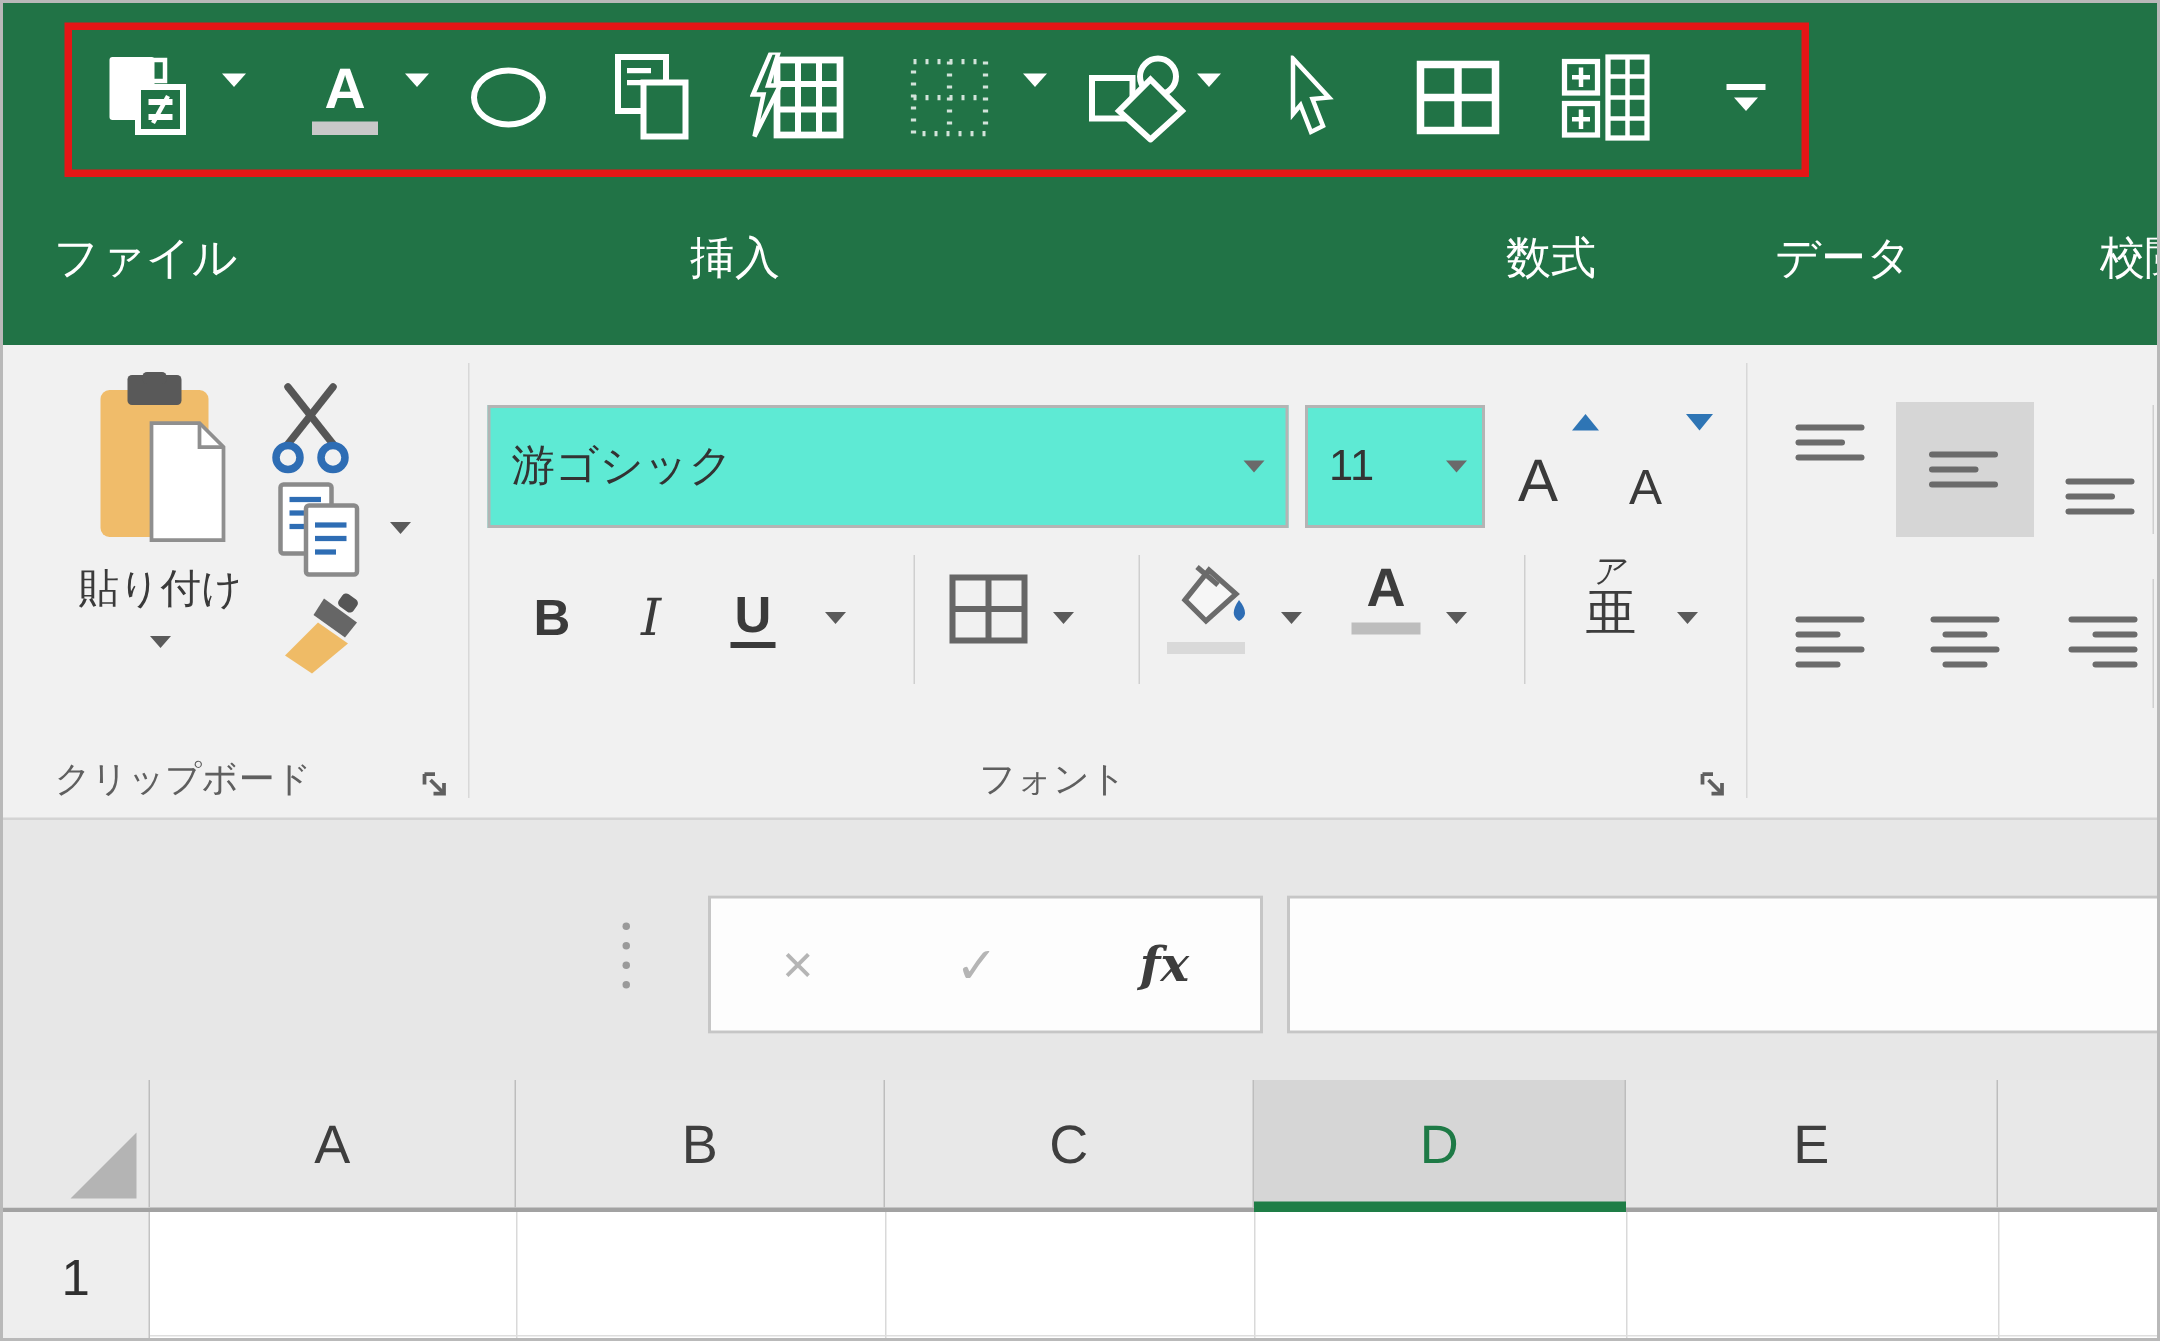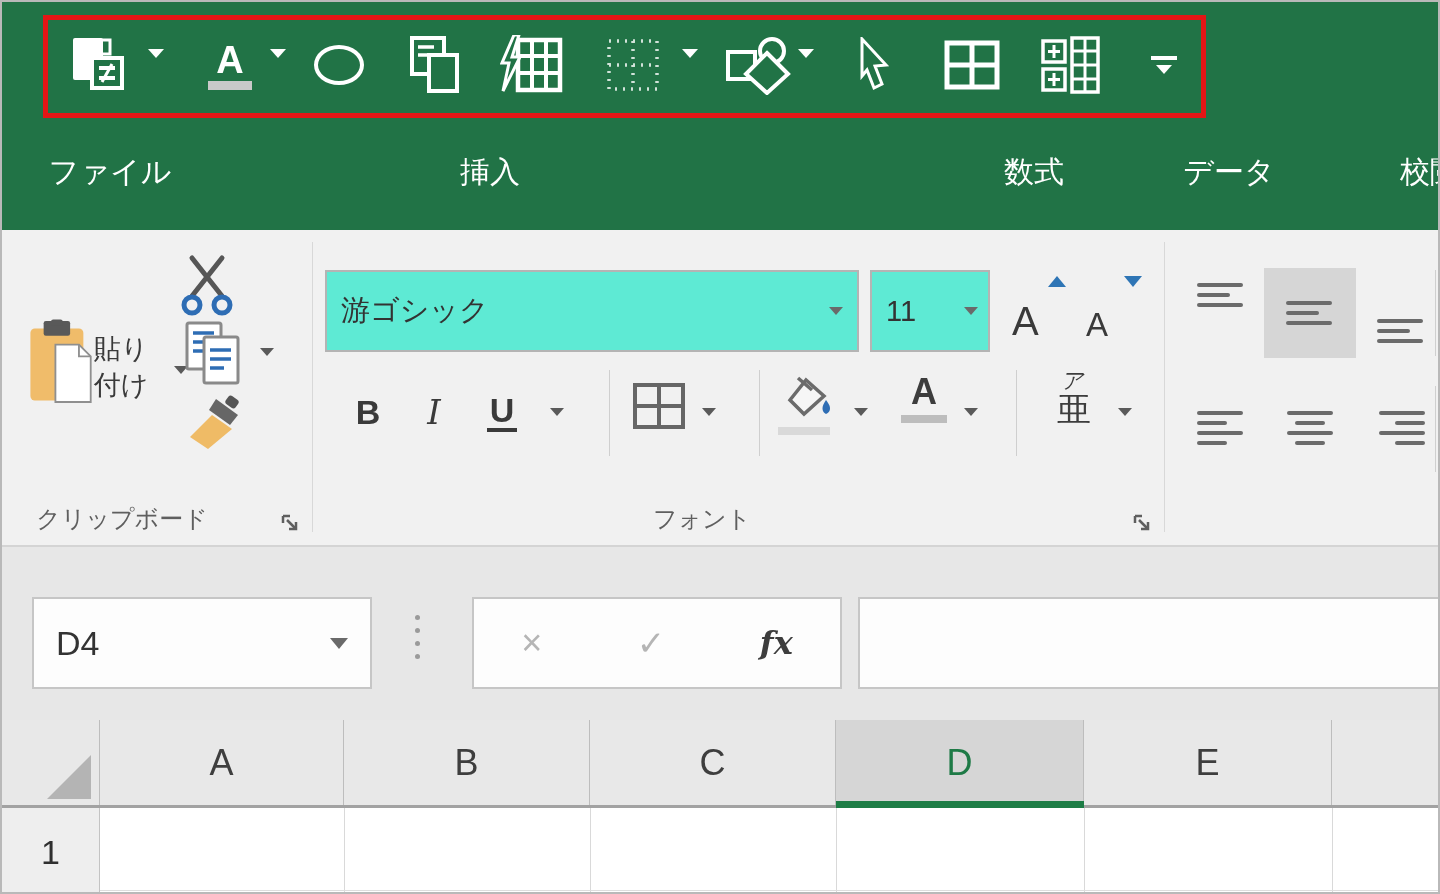--- a/index.html
+++ b/index.html
@@ -164,30 +164,30 @@
         <line x1="32" y1="29" x2="58" y2="29" stroke="#ffffff" stroke-width="3"></line>
         <line x1="32" y1="43" x2="58" y2="43" stroke="#ffffff" stroke-width="3"></line>
       </svg>
     </div>
 
     <div class="qat-item" style="left:1142px;width:40px;flex-direction:column;">
       <span class="qat-more-bar"></span>
       <span class="car-w"></span>
     </div>
 
-    <span class="tab" style="left:108px;">ファイル</span>
+    <span class="tab" style="left:95px;">ファイル</span>
     <span class="tab" style="left:488px;">挿入</span>
     <span class="tab" style="left:1032px;">数式</span>
     <span class="tab" style="left:1227px;">データ</span>
     <span class="tab" style="left:1428px;">校閲</span>
   </div>
 
   <div class="ribbon">
 
-    <div style="position:absolute;left:24px;top:18px;width:162px;height:230px;display:flex;flex-direction:row;align-items:center;">
+    <div style="position:absolute;left:24px;top:18px;width:162px;height:230px;display:flex;flex-direction:column;align-items:center;">
       <svg width="92" height="118" viewBox="0 0 92 118">
         <rect x="6" y="12" width="72" height="98" rx="6" fill="#f0bc6a"></rect>
         <rect x="24" y="2" width="36" height="20" rx="3" fill="#595959"></rect>
         <rect x="34" y="0" width="16" height="8" rx="3" fill="#595959"></rect>
         <path d="M40 34 H72 L88 50 V112 H40 Z" fill="#ffffff" stroke="#8f8f8f" stroke-width="2.5"></path>
         <path d="M72 34 V50 H88" fill="none" stroke="#8f8f8f" stroke-width="2.5"></path>
       </svg>
       <span style="font-size:27px;color:#3a3a3a;margin-top:8px;">貼り付け</span>
       <span class="car-d" style="margin-top:14px;"></span>
     </div>
@@ -354,24 +354,20 @@
           <i style="width:30px"></i>
           <i style="width:46px"></i>
           <i style="width:30px"></i>
         </span>
     </div>
     <div class="vdiv-s" style="left:1433px;top:40px;height:86px;"></div>
     <div class="vdiv-s" style="left:1433px;top:156px;height:86px;"></div>
   </div>
 
   <div class="formula-row">
-    <div class="white-box" style="left:30px;width:340px;display:flex;align-items:center;">
-      <span style="font-size:34px;color:#333;padding-left:22px;flex:1;">D4</span>
-      <span class="car-d" style="margin-right:22px;border-left-width:9px;border-right-width:9px;border-top-width:11px;border-top-color:#6a6a6a;"></span>
-    </div>
 
     <div style="position:absolute;left:413px;top:68px;display:flex;flex-direction:column;gap:8px;">
       <span style="width:5px;height:5px;border-radius:50%;background:#9a9a9a;"></span>
       <span style="width:5px;height:5px;border-radius:50%;background:#9a9a9a;"></span>
       <span style="width:5px;height:5px;border-radius:50%;background:#9a9a9a;"></span>
       <span style="width:5px;height:5px;border-radius:50%;background:#9a9a9a;"></span>
     </div>
 
     <div class="white-box" style="left:470px;width:370px;display:flex;align-items:center;justify-content:space-around;">
       <span style="font-size:36px;color:#b5b5b5;">×</span>

